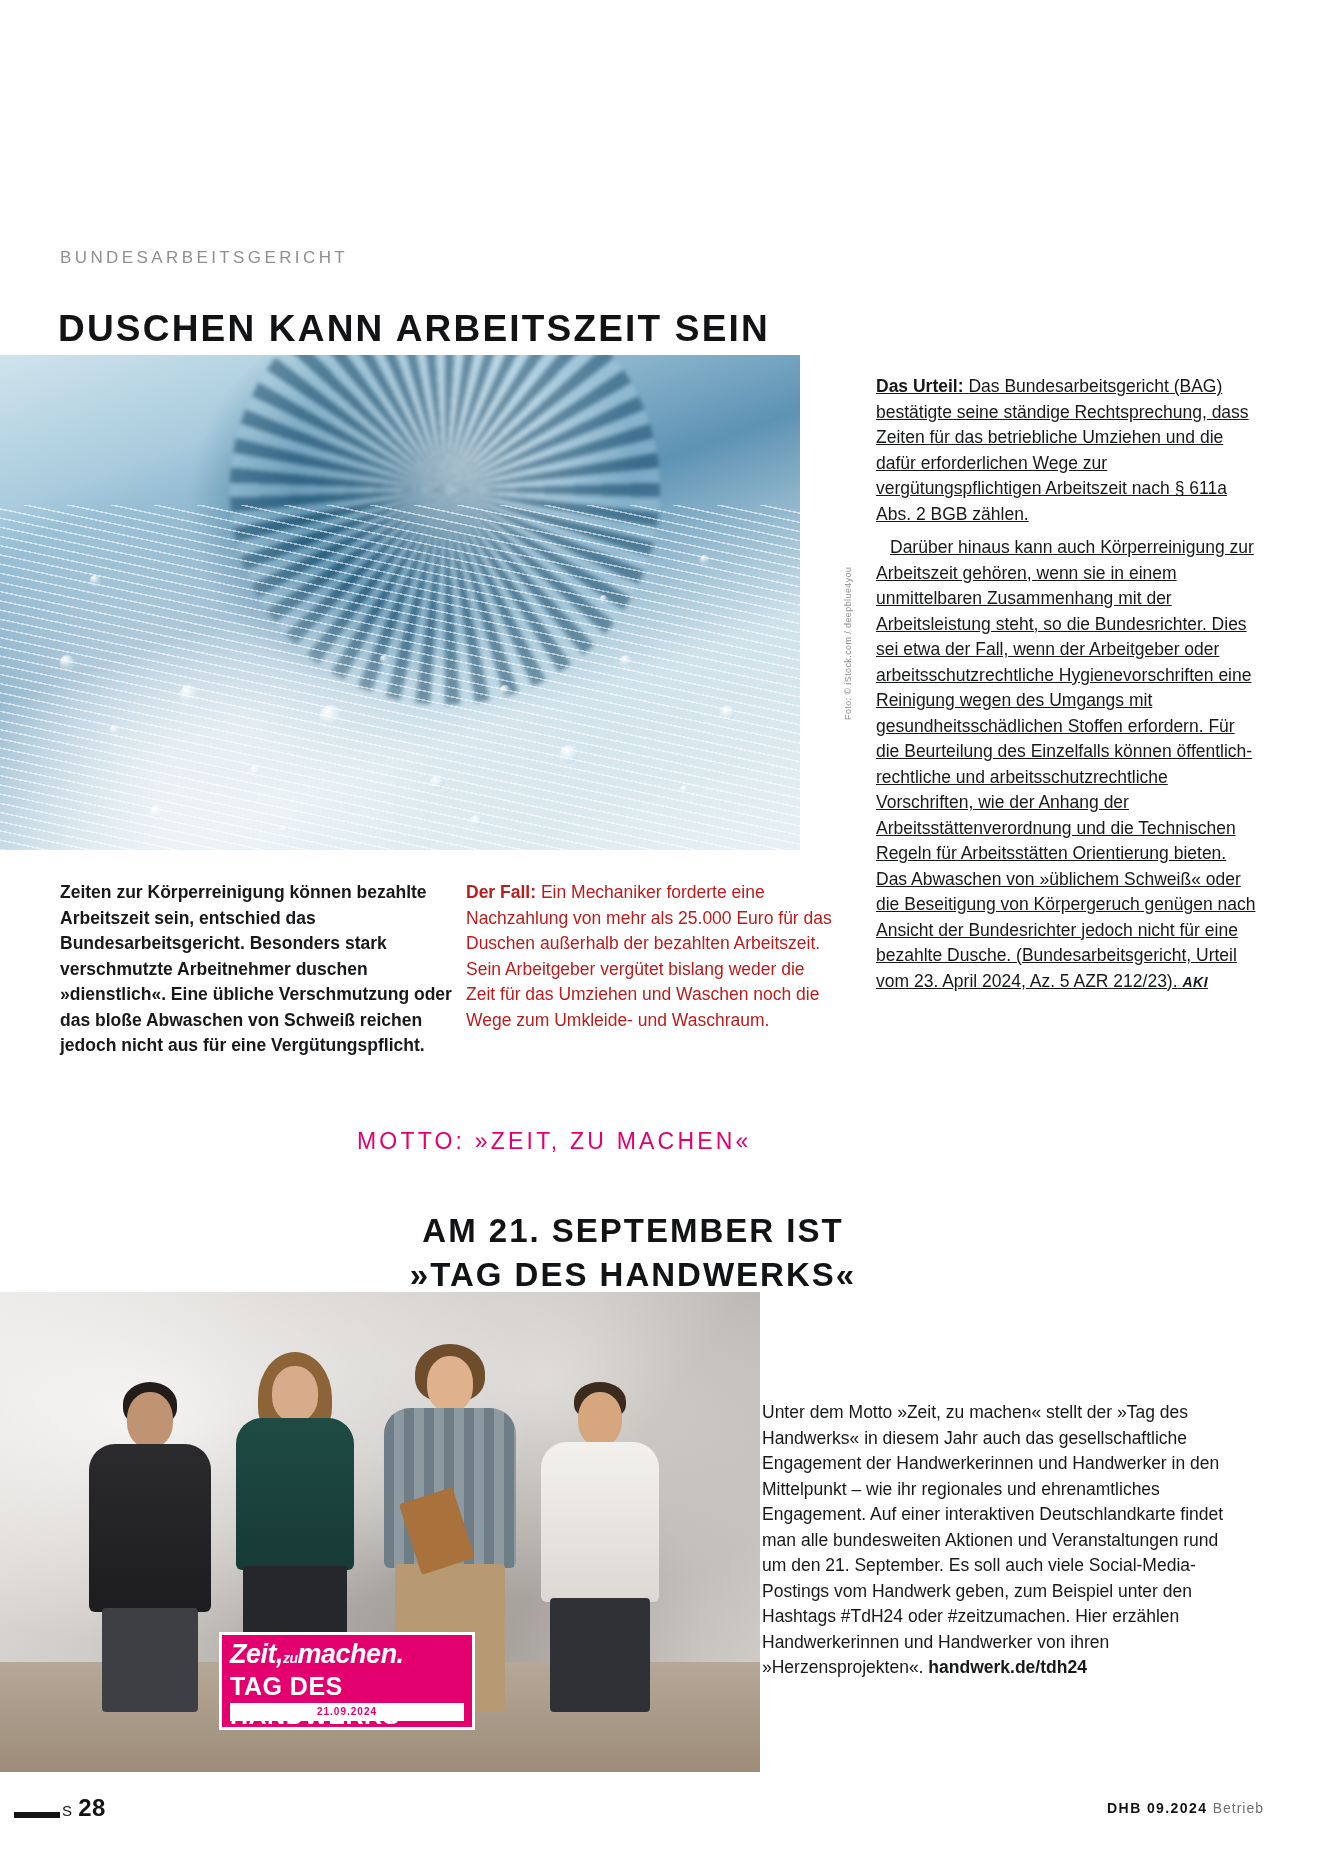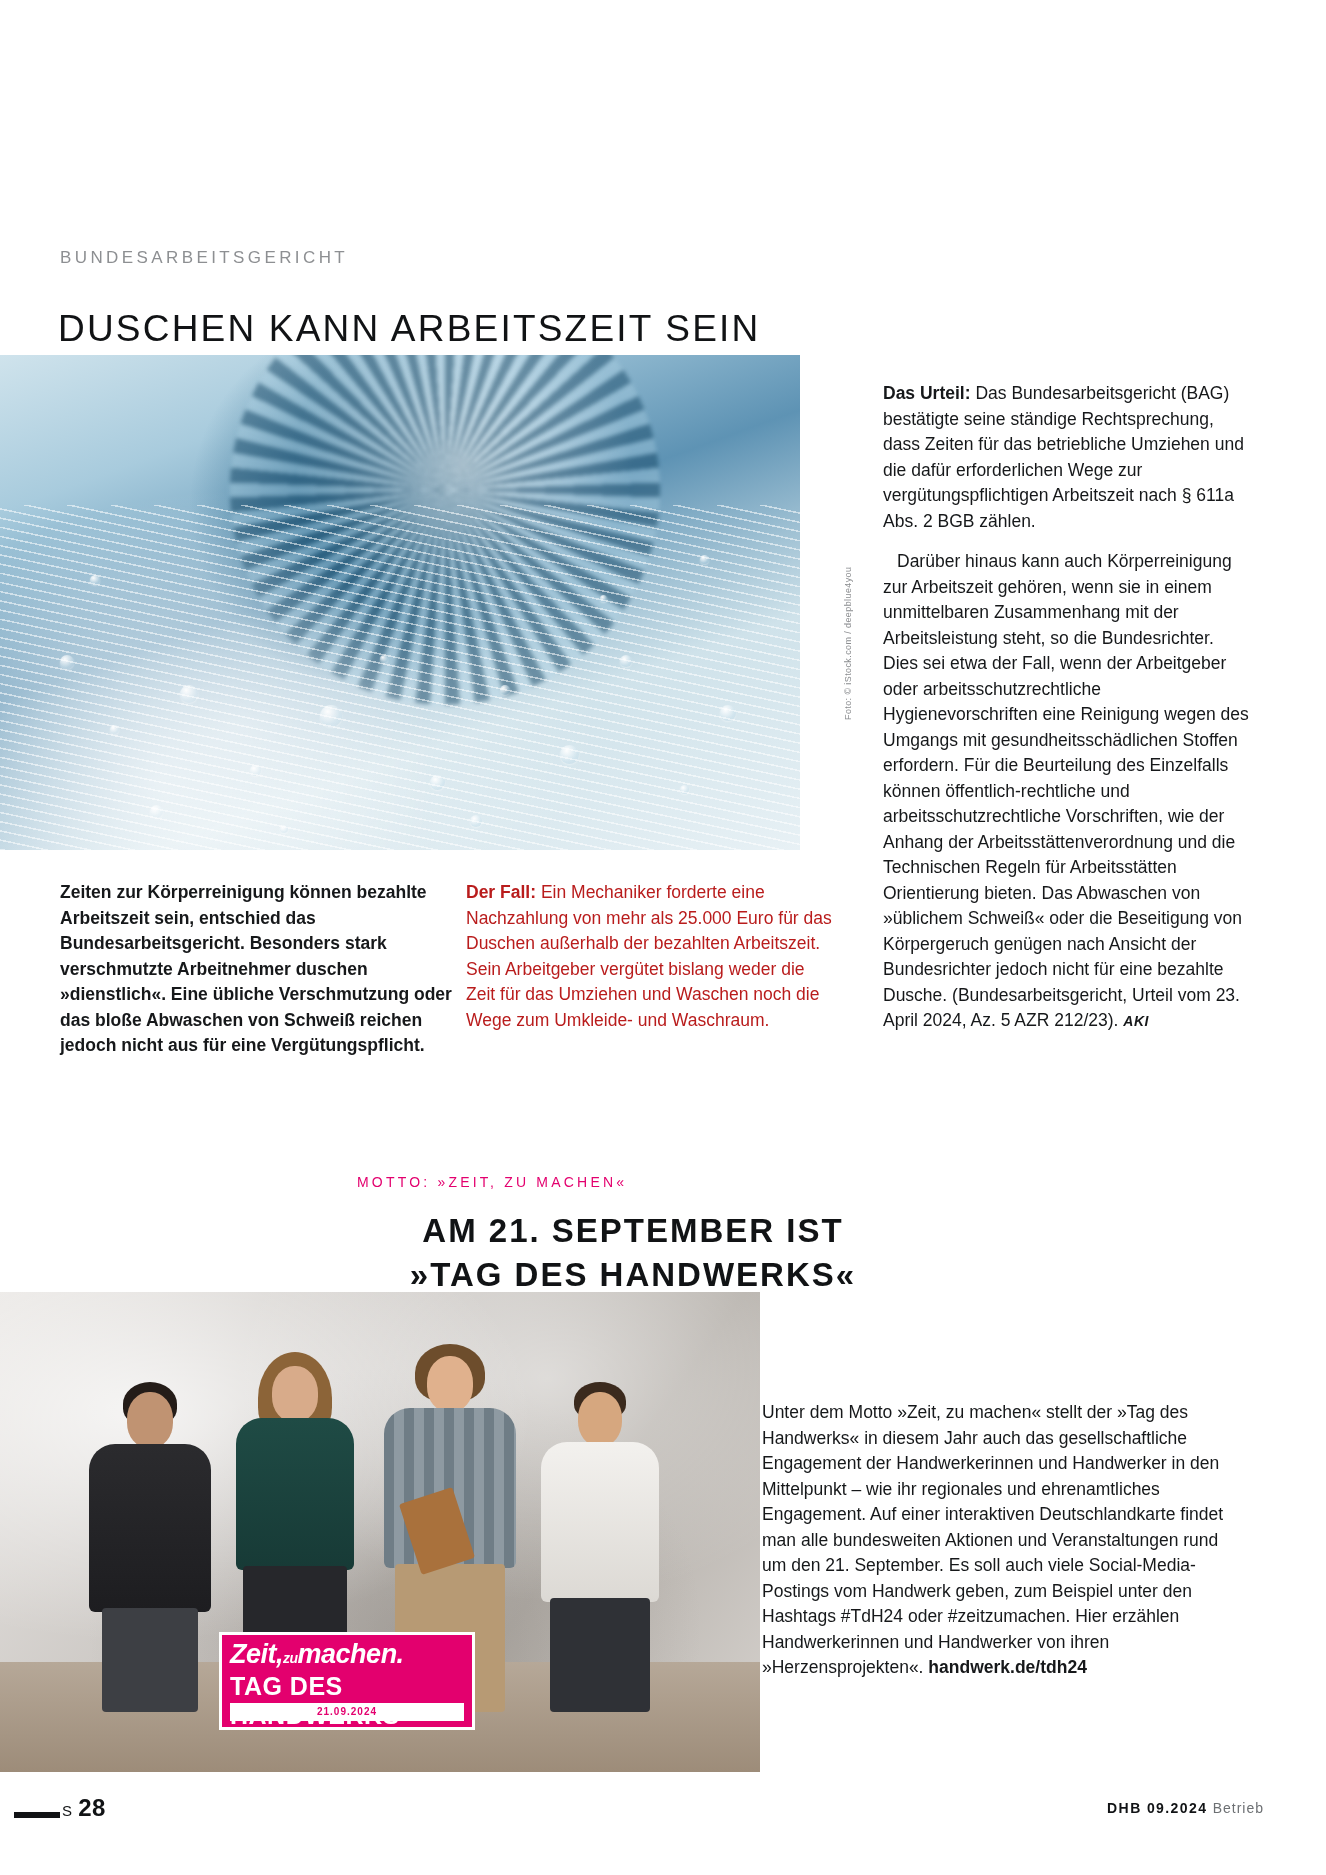--- a/index.html
+++ b/index.html
@@ -31,21 +31,21 @@
     letter-spacing: 3.4px;
     color: #8d8f92;
     font-weight: 400;
   }
   .headline1 {
     position: absolute;
     left: 58px;
     top: 283px;
     font-size: 37px;
     letter-spacing: 2.2px;
-    font-weight: 400;
+    font-weight: 700;
     color: #111315;
   }
 
   
   .photo1 {
     position: absolute;
     left: 0;
     top: 355px;
     width: 800px;
     height: 495px;
@@ -133,36 +133,36 @@
   .col-right {
     position: absolute;
     left: 868px;
     top: 366px;
     width: 400px;
     font-size: 17.5px;
     line-height: 25.5px;
     color: #16181a;
     text-align: left;
   }
-  .col-right p { margin: 15px; }
+  .col-right p { margin: 8px; text-decoration: underline; }
   .col-right p + p { text-indent: 14px; }
   b, .bold { font-weight: 700; }
   .sig {
     font-weight: 700;
     font-style: italic;
     font-size: 14px;
     letter-spacing: 0.5px;
   }
 
   
   .kicker2 {
     position: absolute;
     left: 357px;
-    top: 1174px;
-    font-size: 14px;
+    top: 1128px;
+    font-size: 23px;
     letter-spacing: 3.2px;
     color: #e3006e;
   }
   .headline2 {
     position: absolute;
     left: 0;
     top: 1182px;
     width: 1266px;
     text-align: center;
     font-size: 33px;

